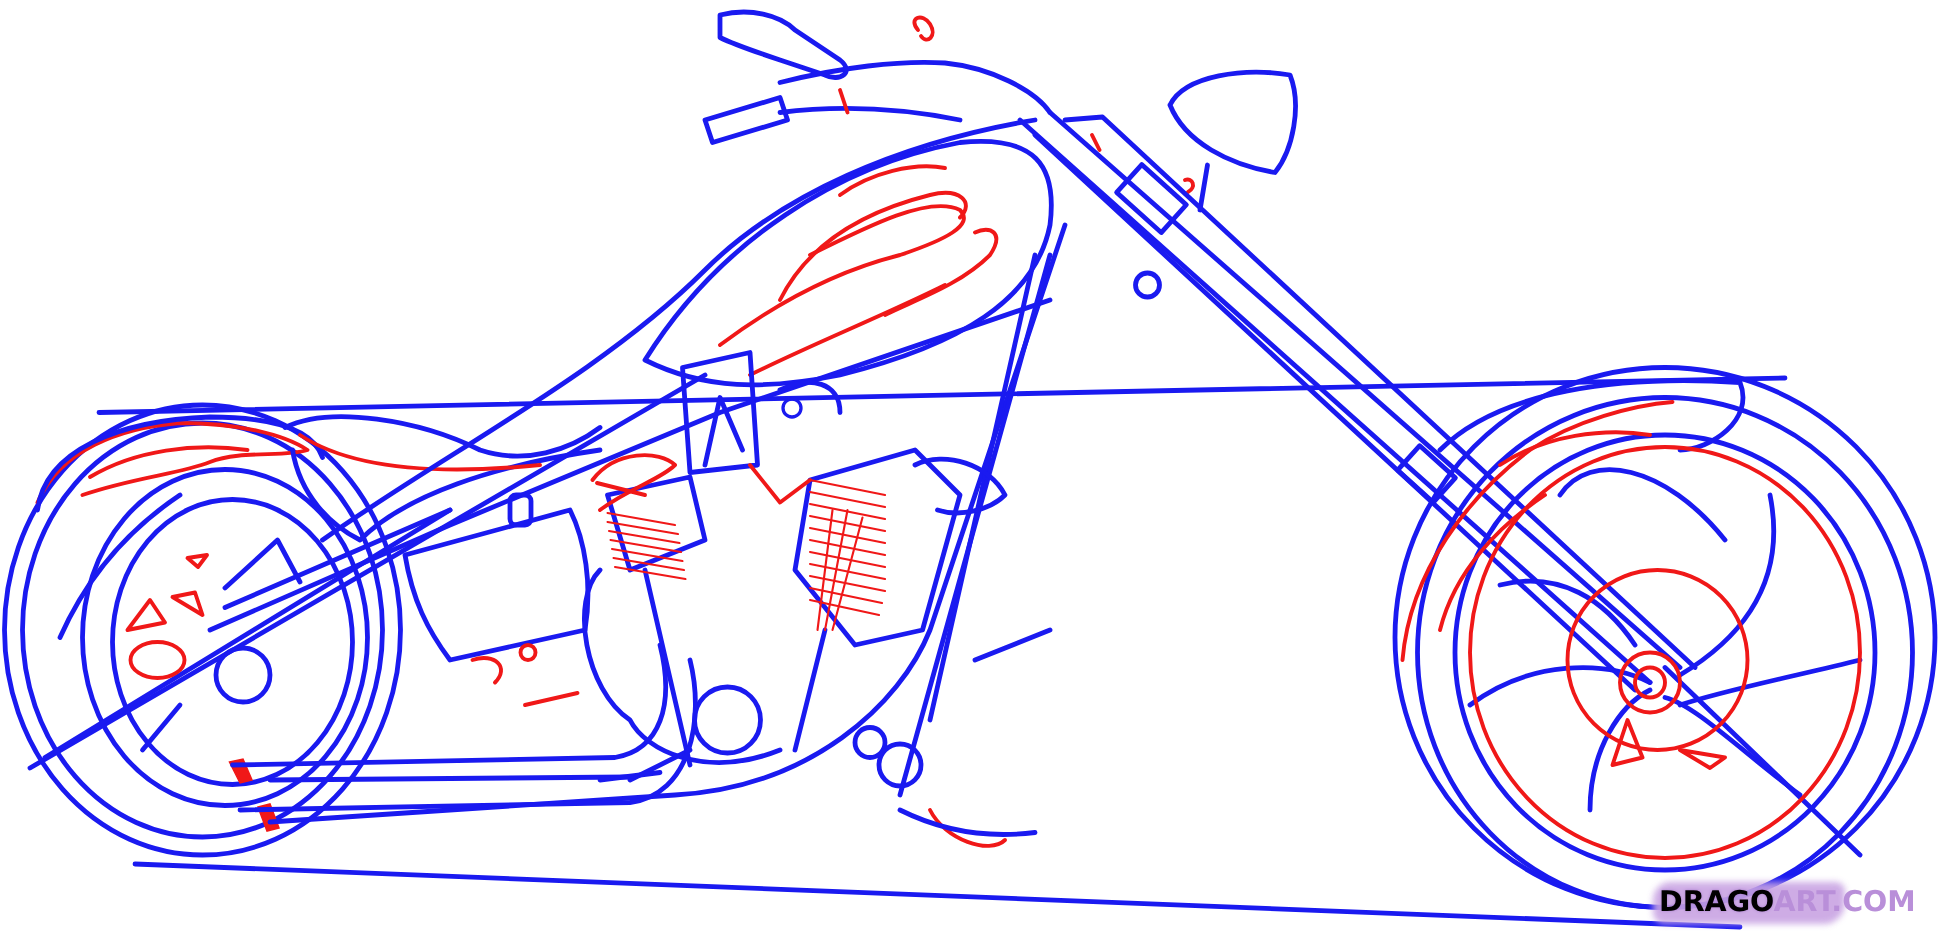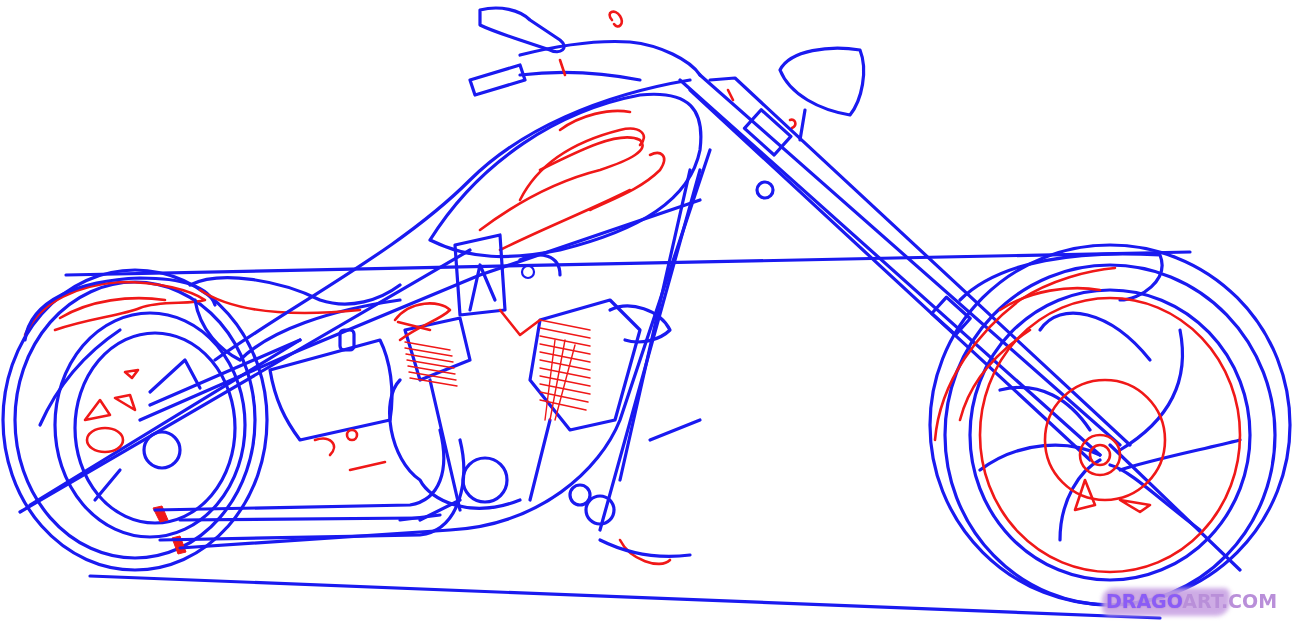--- a/index.html
+++ b/index.html
@@ -6,21 +6,21 @@
   body { width:1297px; height:623px; overflow:hidden; position:relative; font-family:"Liberation Sans", sans-serif; }
   #canvas { position:absolute; left:0; top:0; width:1297px; height:623px; }
   .b { fill:none; stroke:#1a1af0; stroke-width:3.2; stroke-linecap:round; stroke-linejoin:round; }
   .bt { fill:none; stroke:#1a1af0; stroke-width:2.2; stroke-linecap:round; stroke-linejoin:round; }
   .r { fill:none; stroke:#f01818; stroke-width:2.6; stroke-linecap:round; stroke-linejoin:round; }
   .rt { fill:none; stroke:#f01818; stroke-width:1.4; stroke-linecap:round; }
   .rf { fill:#f01818; stroke:#f01818; stroke-width:1; }
   #watermark { position:absolute; left:1098px; top:585px; width:195px; height:34px; }
   #wm-blob { position:absolute; left:4px; top:3px; width:128px; height:28px; background:#c9a4e3; border-radius:12px 6px 14px 8px; filter:blur(2px); opacity:0.9; }
   #wm-text { position:absolute; left:8px; top:5px; font-family:"DejaVu Sans", sans-serif; font-weight:bold; font-size:19px; letter-spacing:0px; color:#b98fd9; }
-  #wm-text .drago { color:#8b5cf6; text-shadow:0 0 2px #a77ccc; }
+  #wm-text .drago { color:#000000; text-shadow:0 0 2px #a77ccc; }
 </style>
 </head>
 <body>
 
 <svg id="canvas" viewBox="0 0 1297 623" xmlns="http://www.w3.org/2000/svg">
 
   <g>
     <path class="b" d="M66 275 L1190 252"></path>
     <path class="b" d="M90 576 L1160 618"></path>
     <path class="b" d="M20 512 L470 250"></path>

